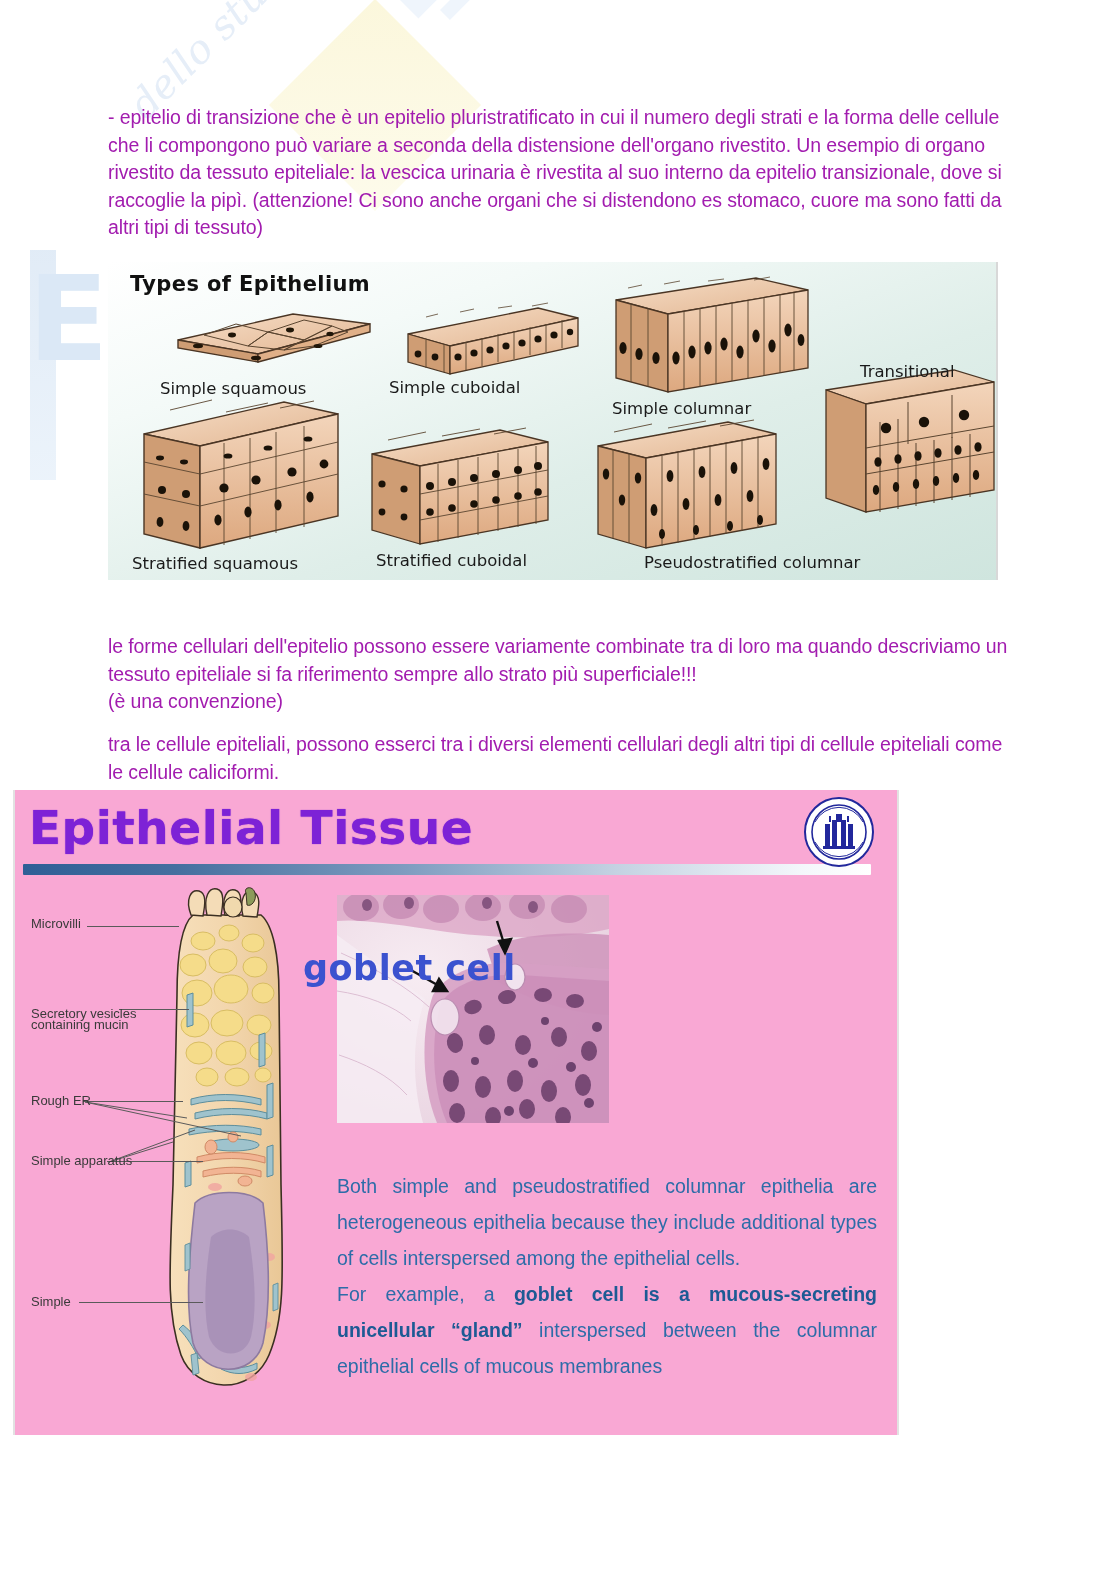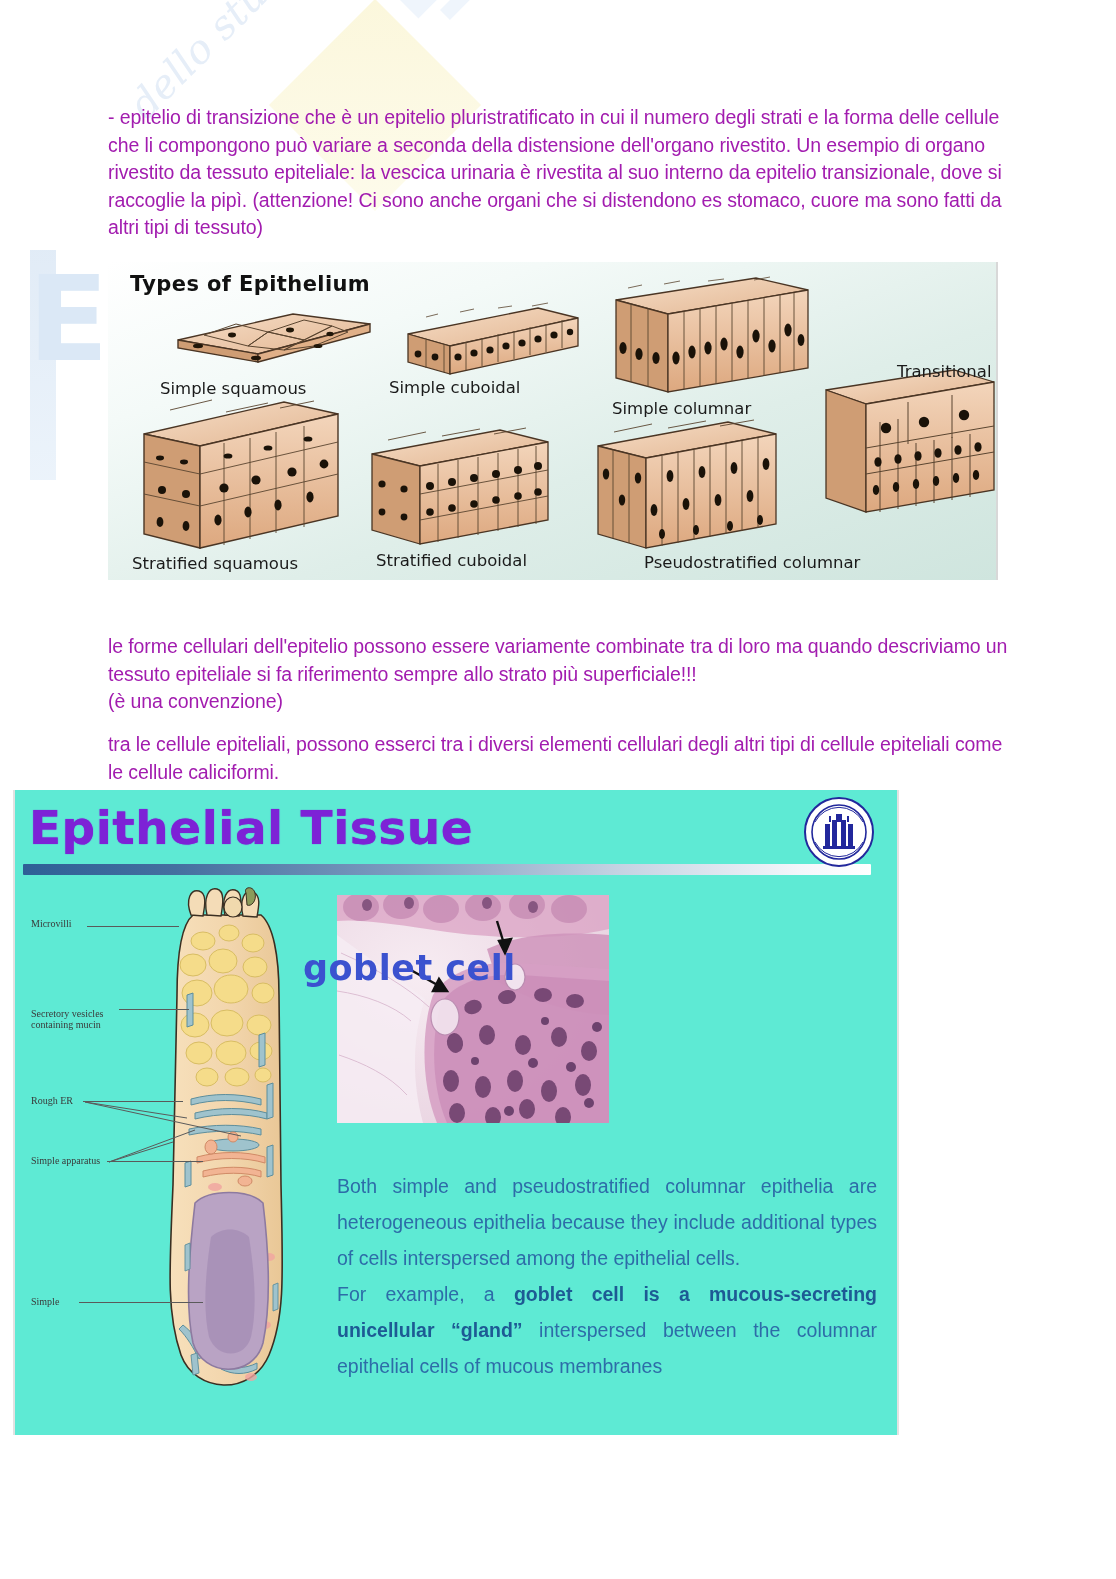--- a/index.html
+++ b/index.html
@@ -98,21 +98,21 @@
     font-size: 16.5px; color: #1a1a1a;
     white-space: nowrap;
   }
   .tissue { position: absolute; }
 
   
   #slide {
     position: absolute;
     left: 13px; top: 790px;
     width: 882px; height: 645px;
-    background: #5eead4;
+    background: #f9a8d4;
     border-left: 2px solid #e2e2e2;
     border-right: 2px solid #e2e2e2;
     overflow: hidden;
   }
   #slide-title {
     position: absolute; left: 14px; top: 10px;
     font-family: "DejaVu Sans", sans-serif;
     font-weight: 700;
     font-size: 47px;
     color: #7d22d6;
@@ -126,22 +126,22 @@
     border-radius: 1px;
   }
   #slide-seal {
     position: absolute; right: 22px; top: 6px;
     width: 72px; height: 72px;
   }
 
   
   .cell-label {
     position: absolute;
-    font-family: Liberation Serif, serif;
-    font-size: 10px;
+    font-family: Liberation Sans, sans-serif;
+    font-size: 13px;
     color: #3a3a3a;
     line-height: 11px;
     white-space: pre-line;
   }
   .leader {
     position: absolute;
     height: 1px;
     background: #5a5a5a;
   }
 
@@ -416,21 +416,21 @@
         <ellipse cx="554" cy="272" rx="3" ry="5"></ellipse>
           <ellipse cx="588" cy="268" rx="3" ry="5"></ellipse>
         <ellipse cx="622" cy="264" rx="3" ry="5"></ellipse>
           <ellipse cx="652" cy="258" rx="3" ry="5"></ellipse>
       </g>
     </svg>
 
     <div class="epi-label" style="left:52px;  top:117px;">Simple squamous</div>
     <div class="epi-label" style="left:281px; top:116px;">Simple cuboidal</div>
     <div class="epi-label" style="left:504px; top:137px;">Simple columnar</div>
-    <div class="epi-label" style="left:789px; top:100px;">Transitional</div>
+    <div class="epi-label" style="left:752px; top:100px;">Transitional</div>
     <div class="epi-label" style="left:24px;  top:292px;">Stratified squamous</div>
     <div class="epi-label" style="left:268px; top:289px;">Stratified cuboidal</div>
     <div class="epi-label" style="left:500px; top:291px;margin-left:36px;">Pseudostratified columnar</div>
   </div>
 
   <div class="para" id="para-mid" style="white-space:pre-line;">le forme cellulari dell'epitelio possono essere variamente combinate tra di loro ma quando descriviamo un tessuto epiteliale si fa riferimento sempre allo strato più superficiale!!!
 (è una convenzione)</div>
   <div class="para" id="para-mid2">tra le cellule epiteliali, possono esserci tra i diversi elementi cellulari degli altri tipi di cellule epiteliali come le cellule caliciformi.</div>
 
   <div id="slide">

